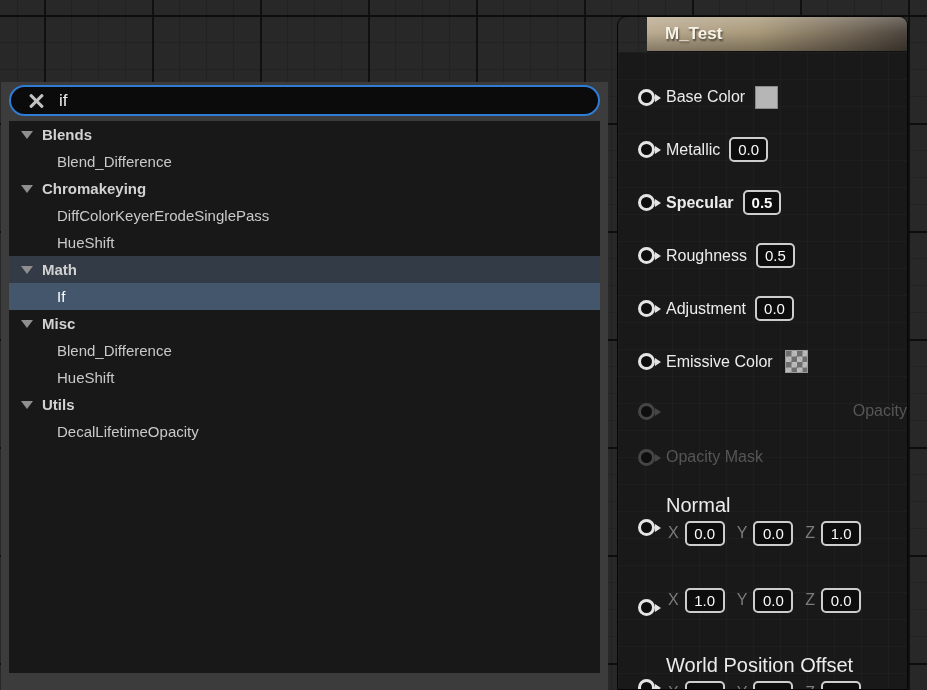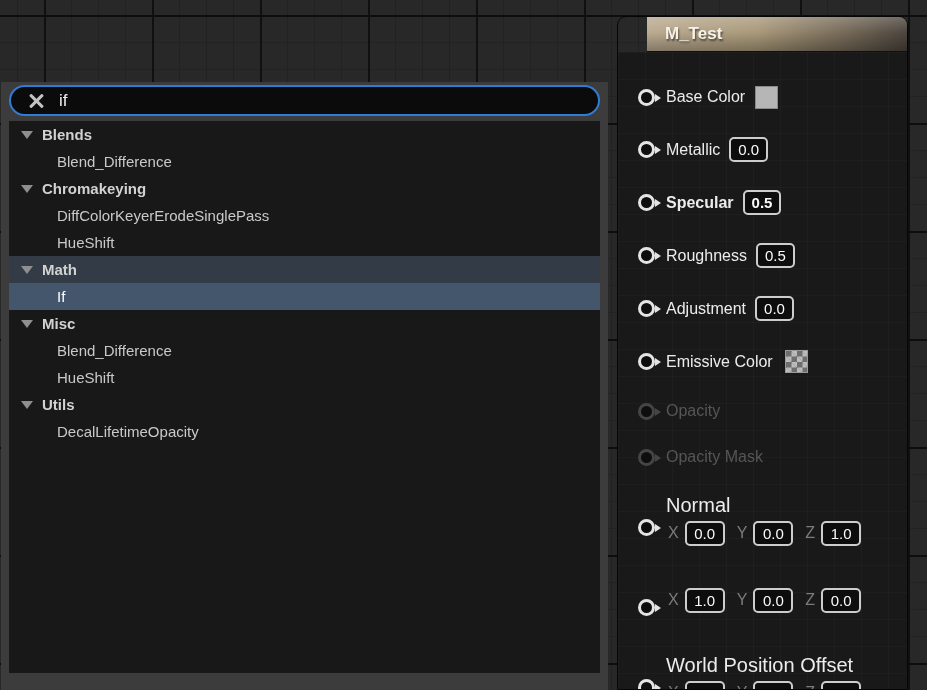--- a/index.html
+++ b/index.html
@@ -218,21 +218,21 @@
           <span class="plabel">Adjustment</span>
           <span class="vbox">0.0</span>
         </div>
         <div class="prow" style="height: 53px;">
           <span class="pin">
             <span class="ring"></span>
           </span>
           <span class="plabel">Emissive Color</span>
           <span class="checker"></span>
         </div>
-        <div class="prow" style="height: 46px;">
+        <div class="prow" style="height: 46px; justify-content: space-between;">
           <span class="pin disabled">
             <span class="ring"></span>
           </span>
           <span class="plabel disabled">Opacity</span>
         </div>
         <div class="prow" style="height: 46px;">
           <span class="pin disabled">
             <span class="ring"></span>
           </span>
           <span class="plabel disabled">Opacity Mask</span>

